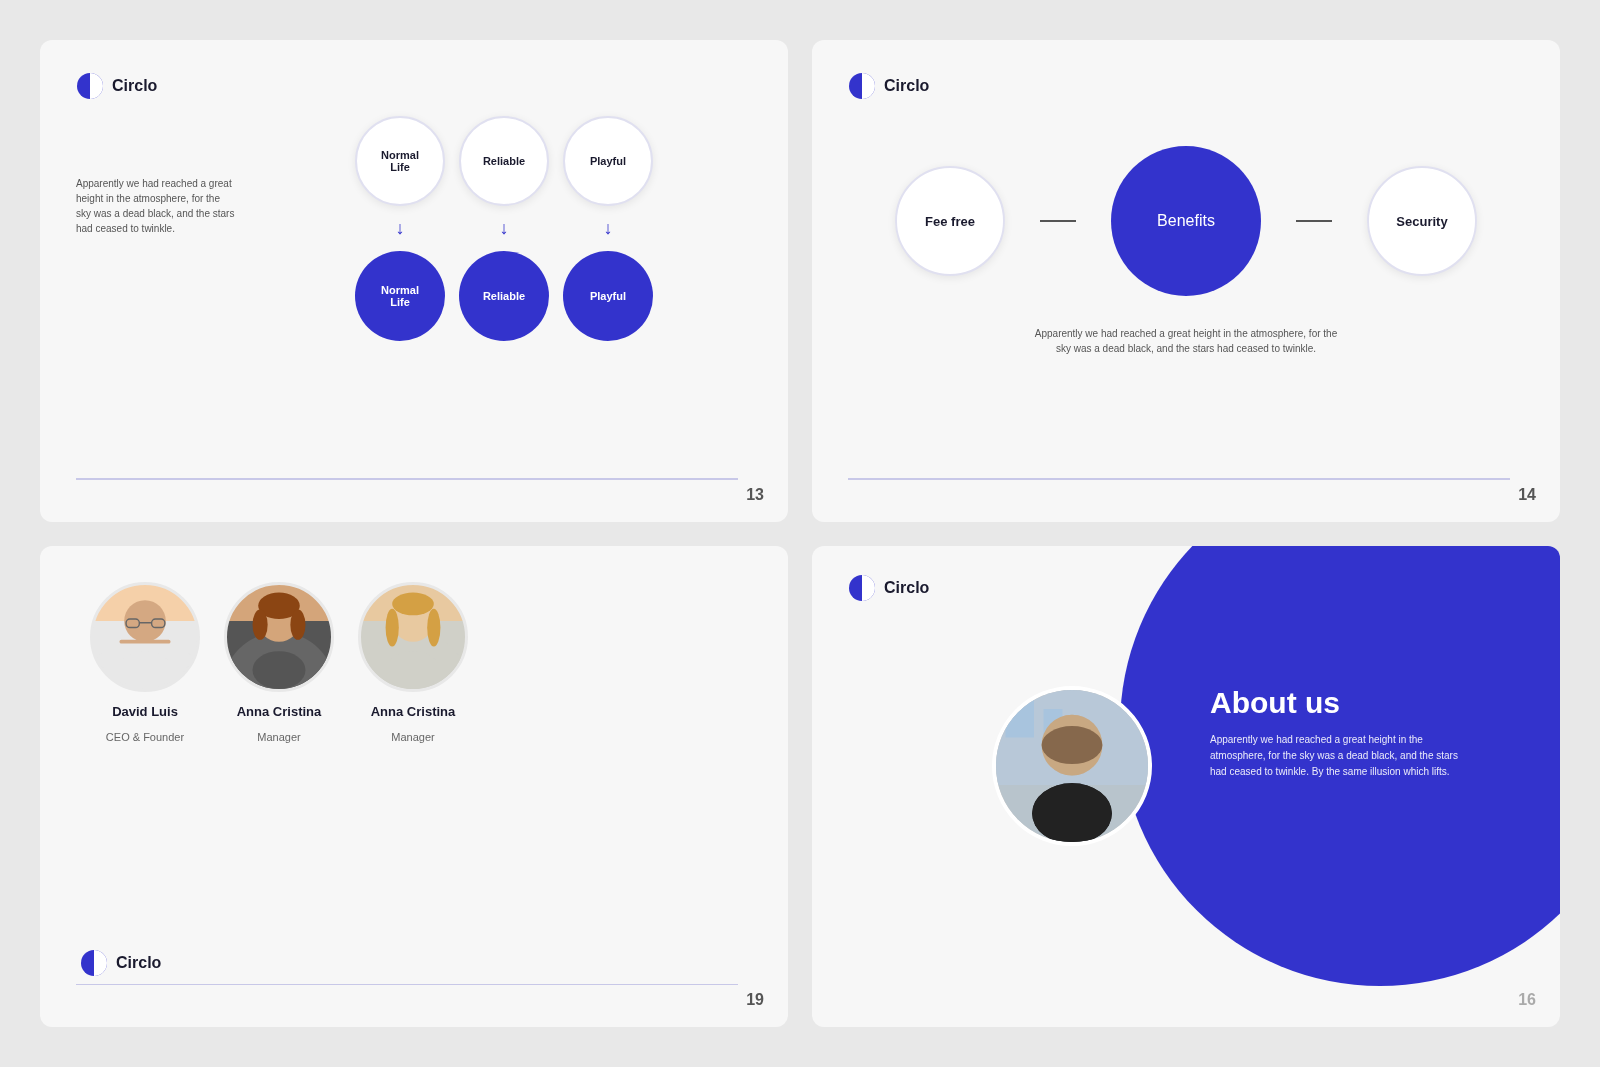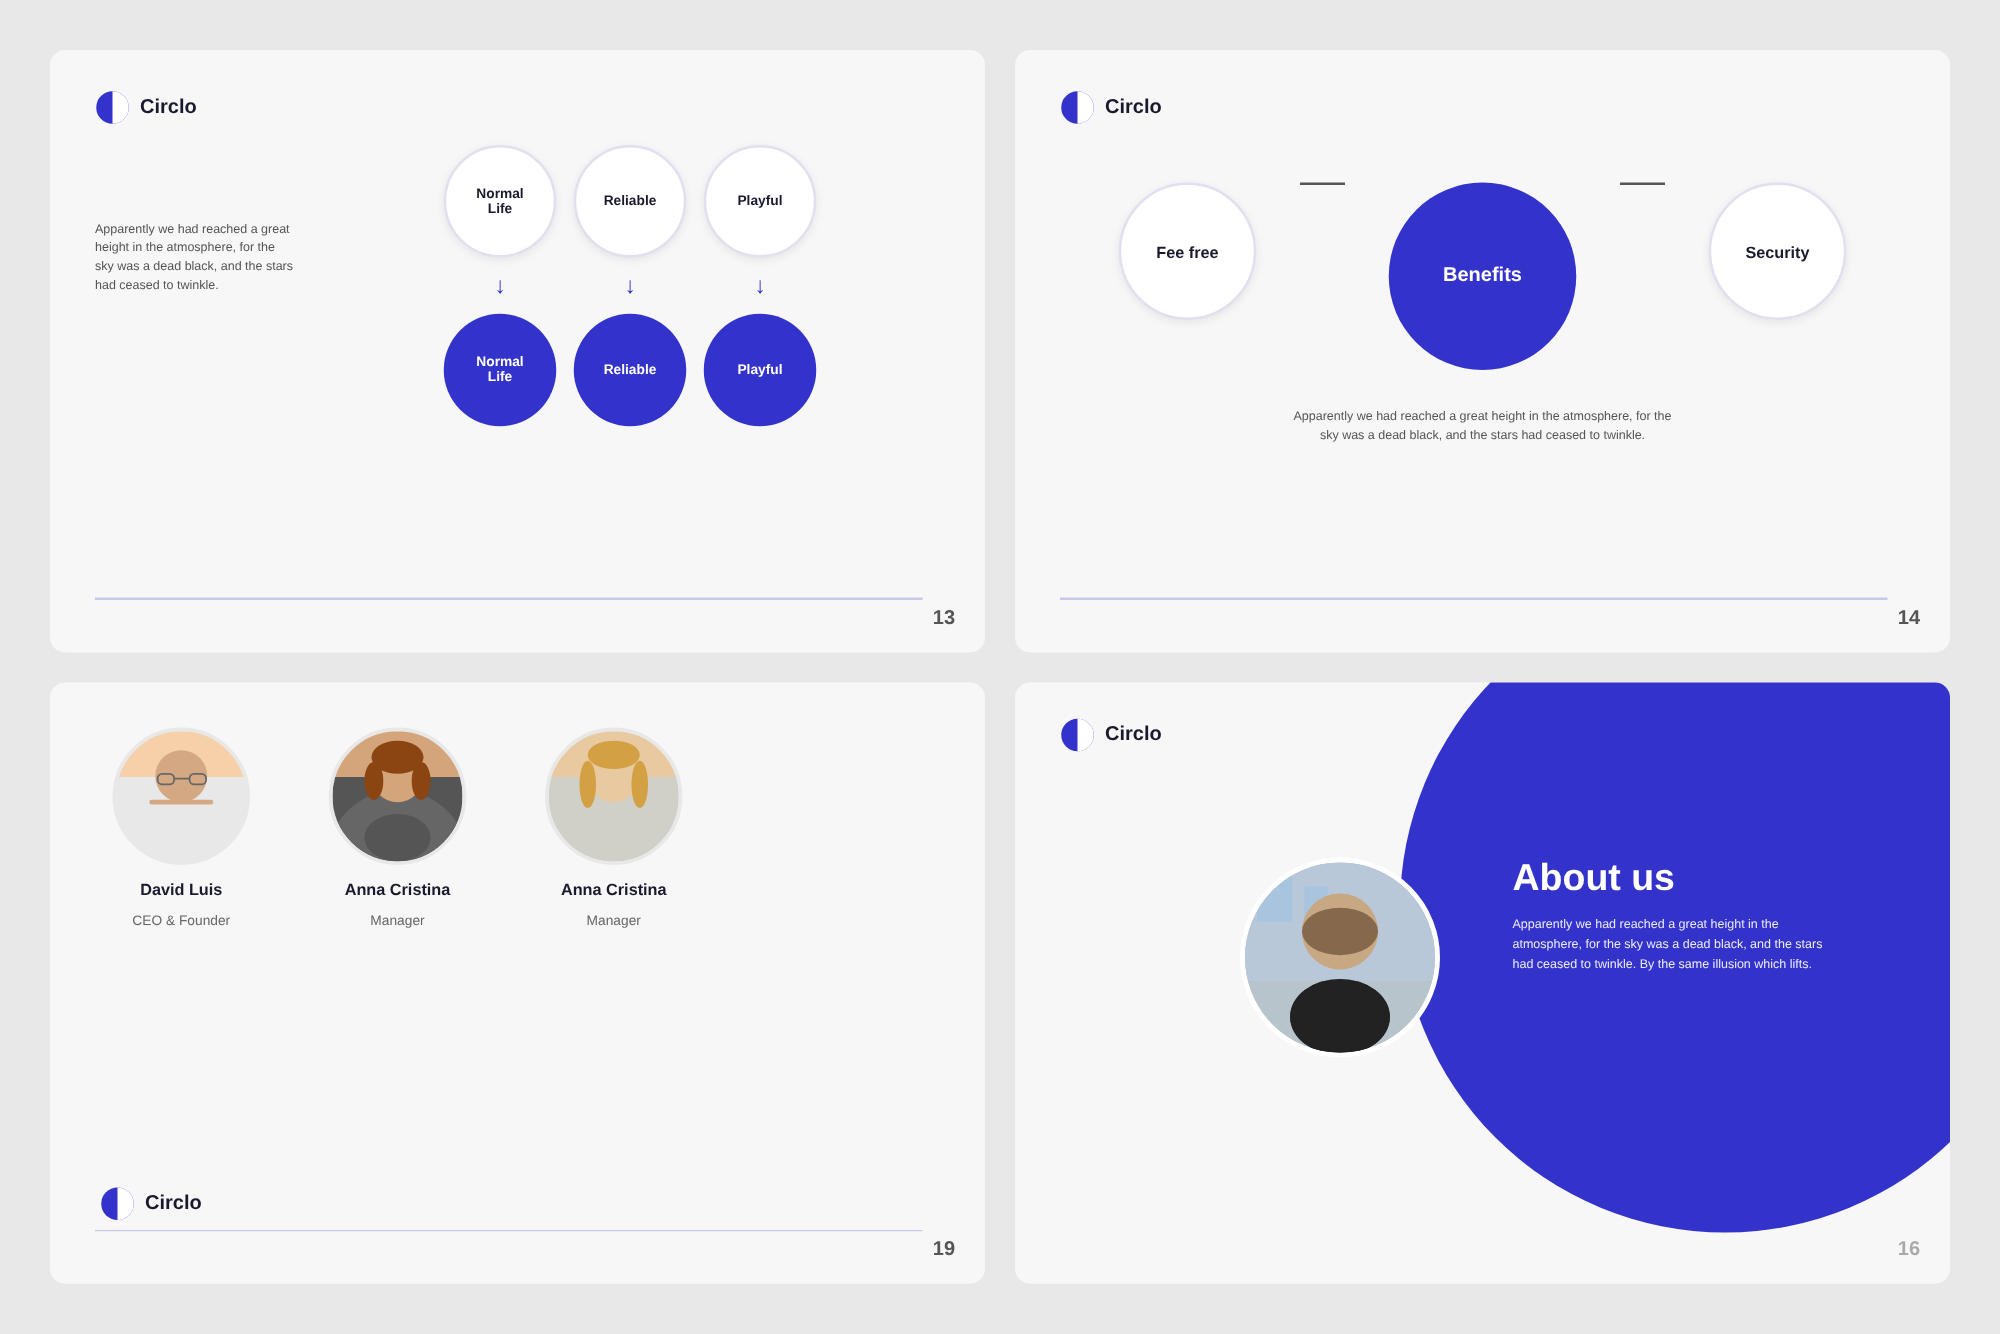--- a/index.html
+++ b/index.html
@@ -126,20 +126,21 @@
     
     .slide2-content {
       display: flex;
       flex-direction: column;
       align-items: center;
       justify-content: center;
       padding: 10px 0;
     }
     .benefits-diagram {
       display: flex;
+      align-items: center;
       gap: 35px;
       margin: 20px 0 30px 0;
     }
     .benefit-circle-outline {
       width: 110px;
       height: 110px;
       border-radius: 50%;
       background: white;
       border: 2px solid #e0e0f0;
       display: flex;
@@ -153,21 +154,21 @@
     }
     .benefit-circle-main {
       width: 150px;
       height: 150px;
       border-radius: 50%;
       background: #3333cc;
       display: flex;
       align-items: center;
       justify-content: center;
       font-size: 16px;
-      font-weight: 700;
+      font-weight: 400;
       color: white;
       text-align: center;
     }
     .benefit-dash {
       width: 36px;
       height: 2px;
       background: #555;
     }
     .slide2-text {
       font-size: 10px;
@@ -182,21 +183,21 @@
       padding: 36px 40px 50px 50px;
     }
     .team-title {
       font-size: 32px;
       font-weight: 800;
       color: #1a1a2e;
       margin-bottom: 30px;
     }
     .team-members {
       display: flex;
-      gap: 63px;
+      gap: 24px;
       align-items: flex-start;
     }
     .team-member {
       display: flex;
       flex-direction: column;
       align-items: center;
       gap: 12px;
     }
     .member-avatar {
       width: 110px;

